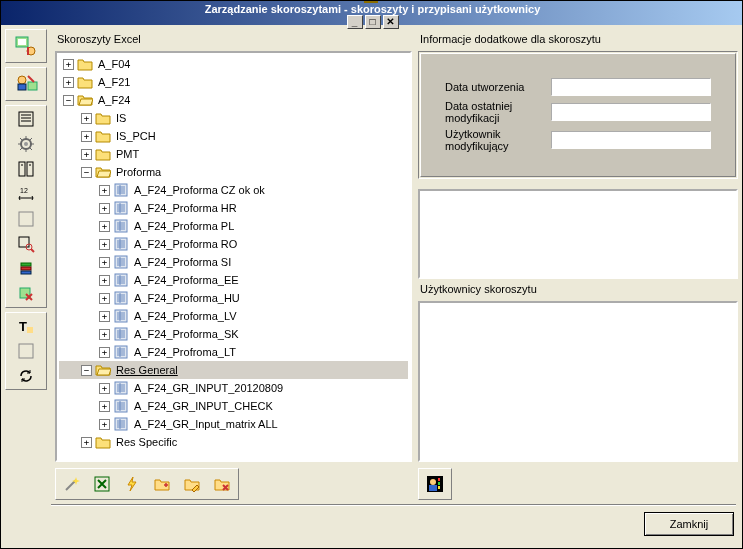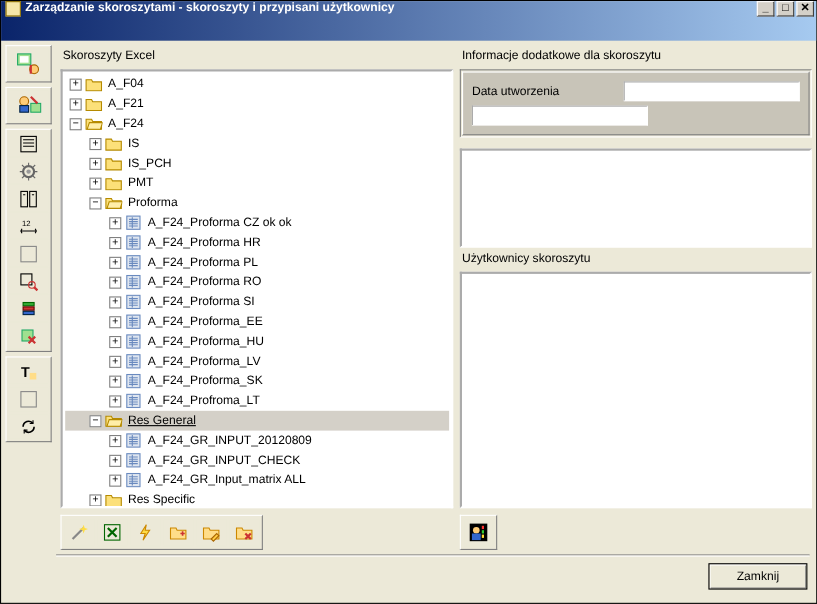--- a/index.html
+++ b/index.html
@@ -16,24 +16,26 @@
     width: 743px;
     height: 549px;
     border: 1px solid #000;
     background: #ece9d8;
     display: flex;
     flex-direction: column;
   }
   .titlebar {
     background: linear-gradient(to right, #0a246a, #a6caf0);
     color: #fff;
-    height: 36px;
+    height: 24px;
     display: flex;
+    align-items: center;
     padding: 0 2px 0 4px;
     font-weight: bold;
+    flex-direction: column;
   }
   .titlebar .title-icon {
     width: 14px; height: 14px;
     background: #f5e6a8;
     border: 1px solid #8a6d00;
     margin-right: 4px;
   }
   .titlebar .title-text { flex: 1; }
   .titlebar .winbtns { display: flex; gap: 2px; }
   .titlebar .winbtn {
@@ -177,21 +179,21 @@
     margin-bottom: 6px;
   }
   .info-inner {
     border: 1px solid #fff;
     border-right-color: #808080;
     border-bottom-color: #808080;
     padding: 6px;
   }
   .gray-panel {
     background: #c8c4b8;
-    padding: 8px;
+    padding: 24px;
     display: flex; flex-direction: column; gap: 4px;
   }
   .info-row { display: flex; align-items: center; }
   .info-row label { flex: 1; }
   .info-row input {
     width: 160px;
     border: 1px inset #fff;
     background: #fff;
     height: 18px;
     font-family: inherit;
@@ -658,20 +660,25 @@
 
       <div class="right-panel">
         <div class="section-label">Informacje dodatkowe dla skoroszytu</div>
         <div class="info-box">
           <div class="info-inner gray-panel">
             <div class="info-row">
               <label>Data utworzenia</label>
               <input type="text" value="" style="">
             </div>
             <div class="info-row">
+              <label>Data ostatniej modyfikacji</label>
+              <input type="text" value="" style="">
+            </div>
+            <div class="info-row">
+              <label>Użytkownik modyfikujący</label>
               <input type="text" value="" style="">
             </div>
           </div>
         </div>
         <div class="opis-box"></div>
 
         <div class="section-label" style="margin-top:4px">Użytkownicy skoroszytu</div>
         <div class="users-box"></div>
 
         <div class="bottom-tools right" style="margin-top:6px">

